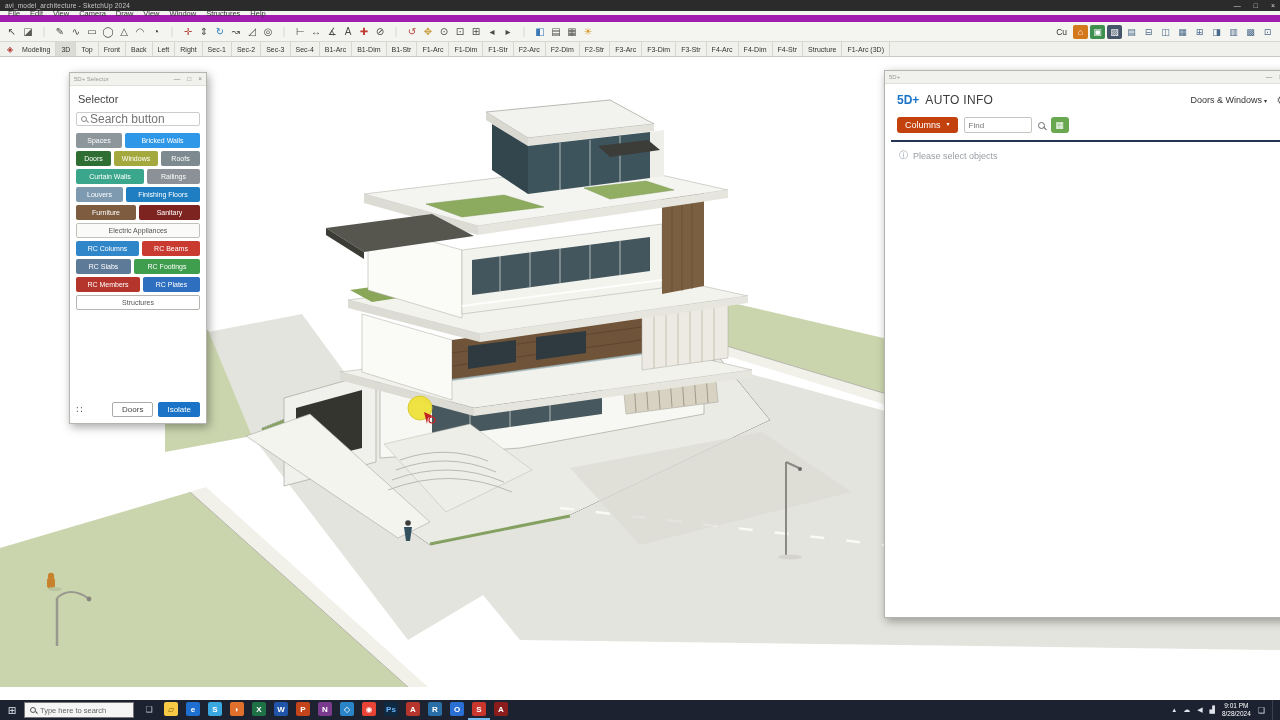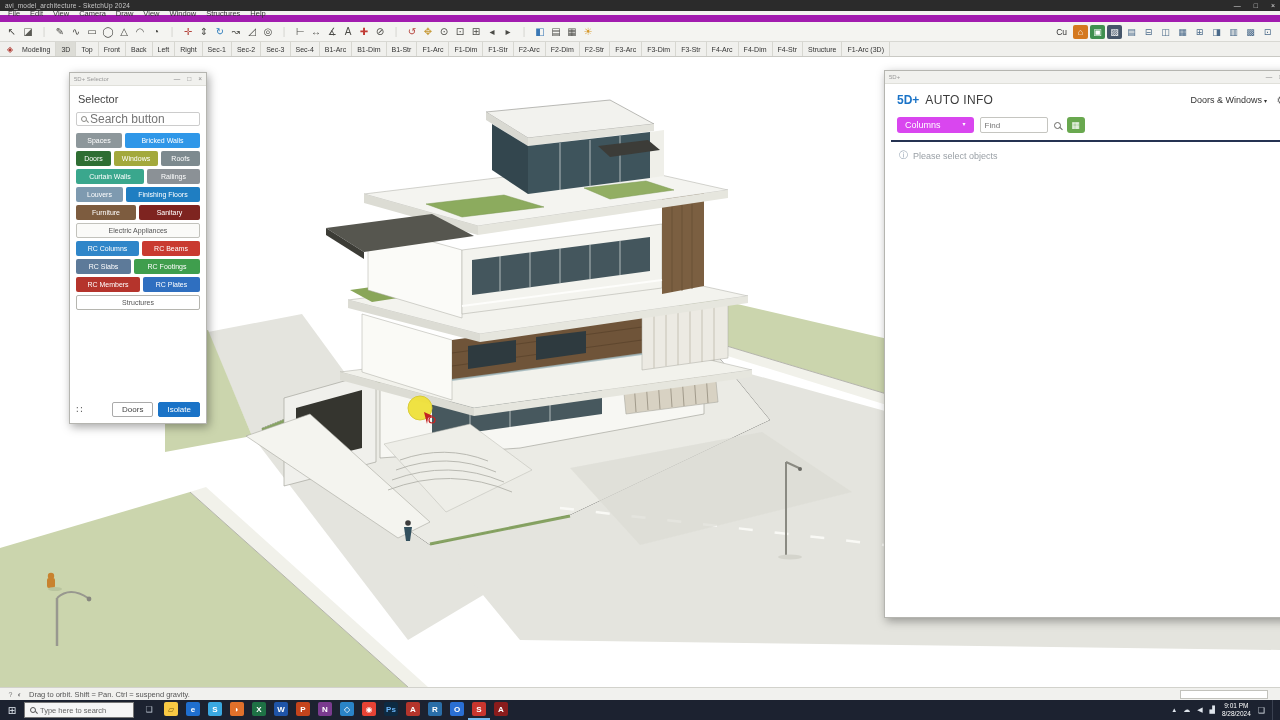--- a/index.html
+++ b/index.html
@@ -51,21 +51,21 @@
   .btn-isolate{font-size:8px;color:#fff;background:#1a73c7;border:1px solid #1a73c7;border-radius:2px;padding:2px 8px;}
 
   .ai-header{display:flex;align-items:center;padding:9px 12px 5px;gap:6px;}
   .ai-brand{font-size:12px;font-weight:bold;color:#1a73c7;}
   .ai-title{font-size:12px;font-weight:normal;color:#3c3c3c;letter-spacing:.3px;}
   .ai-right{margin-left:auto;display:flex;align-items:center;gap:9px;}
   .ai-dd{font-size:9px;color:#333;}
   .caret{font-size:6px;color:inherit;margin-left:2px;}
   .gear{font-size:11px;color:#666;}
   .ai-controls{display:flex;align-items:center;gap:6px;padding:5px 12px 7px;}
-  .btn-columns{background:#d946ef;color:#fff;font-size:9px;border-radius:3px;padding:3px 8px;display:flex;align-items:flex-start;gap:20px;}
+  .btn-columns{background:#c2410c;color:#fff;font-size:9px;border-radius:3px;padding:3px 8px;display:flex;align-items:flex-start;gap:4px;}
   .ai-input{width:68px;height:16px;border:1px solid #c5c5c0;border-radius:2px;font-size:8px;color:#555;padding:0 4px;outline:none;}
   .mag2{width:7px;height:7px;border:1.2px solid #6a6a66;border-radius:50%;position:relative;}
   .mag2::after{content:"";position:absolute;width:4px;height:1.2px;background:#6a6a66;transform:rotate(45deg);right:-3px;bottom:-2px;}
   .btn-grid-green{width:18px;height:16px;background:#69a84f;border-radius:3px;color:#fff;font-size:9px;display:flex;align-items:center;justify-content:center;}
   .ai-divider{border-bottom:2px solid #253252;margin:0 6px;}
   .ai-info{display:flex;align-items:center;gap:5px;padding:7px 14px;}
   .info-icon{font-size:9px;color:#93a1b1;}
   .ai-info-text{font-size:9px;color:#9aa0a6;}
 
   
@@ -380,29 +380,20 @@
       <span class="mag2"></span>
       <span class="btn-grid-green">▦</span>
     </div>
     <div class="ai-divider"></div>
     <div class="ai-info">
       <span class="info-icon">ⓘ</span>
       <span class="ai-info-text">Please select objects</span>
     </div>
   </div>
 
-  <div class="statusbar">
-    <span class="ticons">
-
-    <span class="status-ico">?</span>
-        <span class="status-ico">◐</span>
-      </span>
-    <span class="status-hint">Drag to orbit. Shift = Pan. Ctrl = suspend gravity.</span>
-    <span class="meas-box"></span>
-  </div>
 
   <div class="taskbar">
     <span class="start-btn">⊞</span>
     <span class="tb-search">
       <span class="mag"></span>
       <span class="tb-search-text">Type here to search</span>
     </span>
     <span class="tb-apps">
 
         <span class="tb-app">

